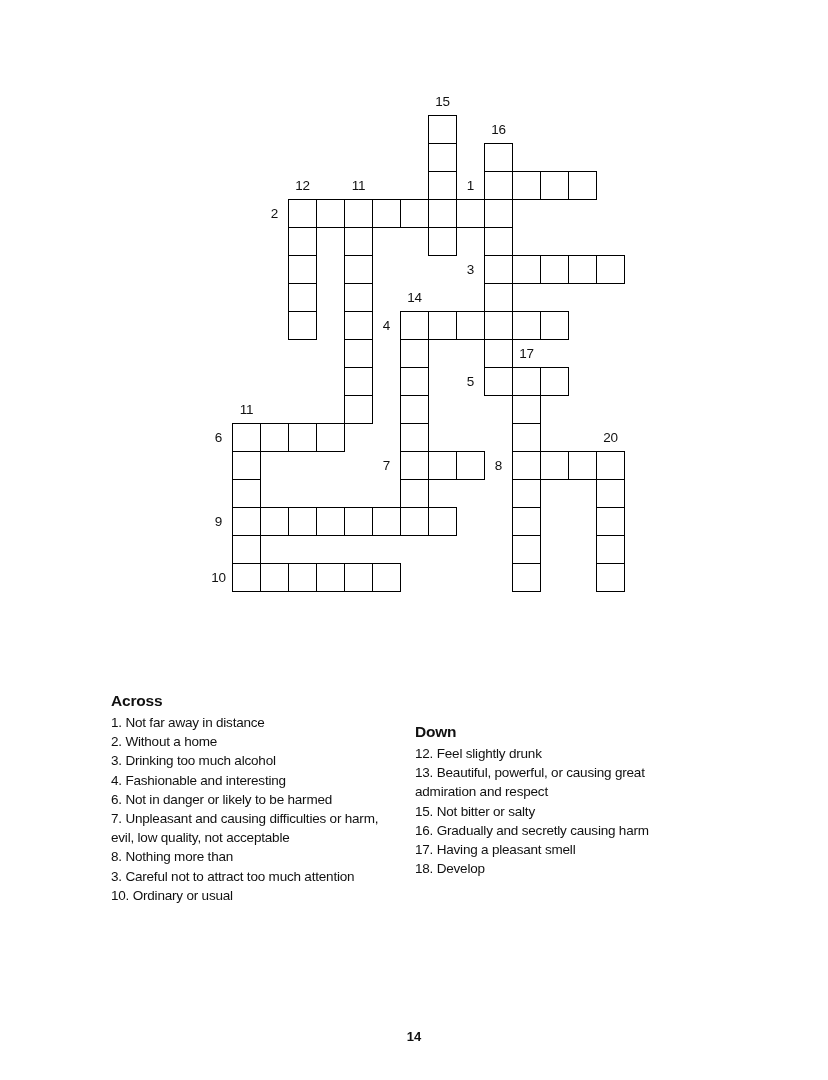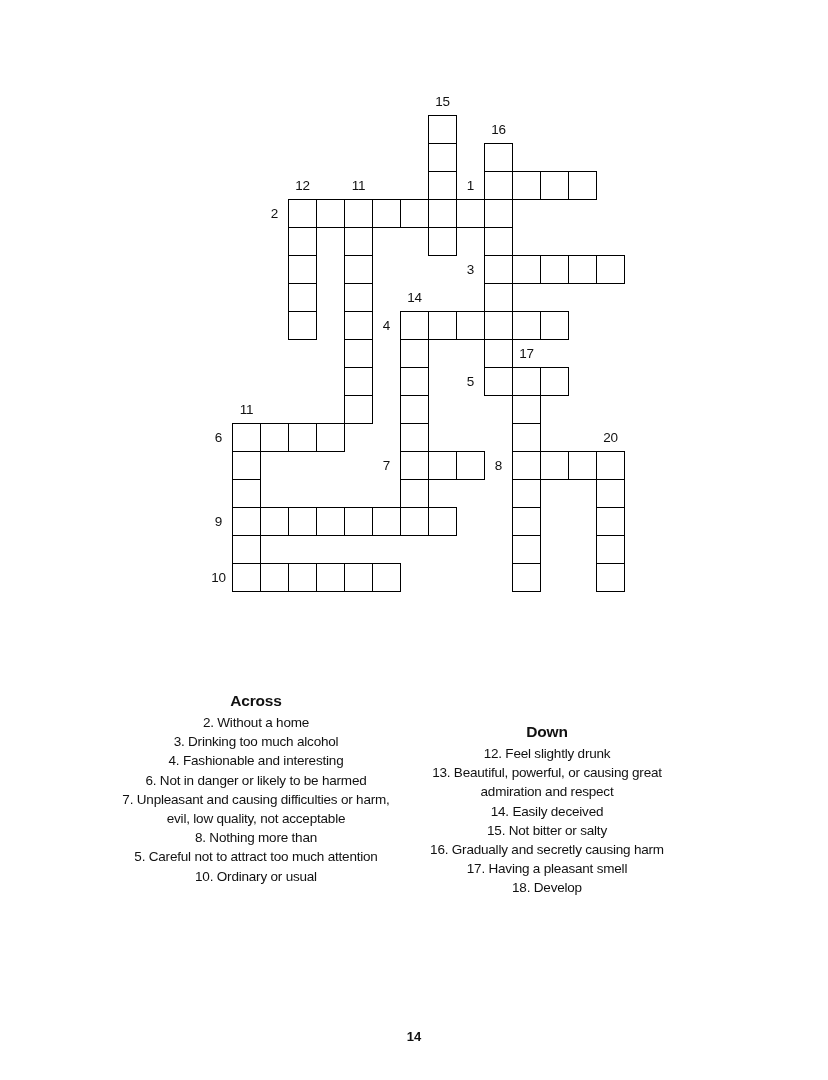--- a/index.html
+++ b/index.html
@@ -25,21 +25,21 @@
   }
   .num {
     position: absolute;
     width: 29px; height: 29px;
     line-height: 29px;
     text-align: center;
     font-size: 13.5px;
     letter-spacing: -0.2px;
     color: #111111;
   }
-  .clues-col { position: absolute; top: 691px; text-align: center; }
+  .clues-col { position: absolute; top: 691px; }
   .clues-col.across { left: 111px; width: 290px; }
   .clues-col.down  { left: 415px; width: 264px; margin-top: 31px; }
   .clues-heading {
     margin: 0 0 2px 0;
     font-size: 15.5px;
     line-height: 20px;
     font-weight: 600;
     letter-spacing: -0.2px;
   }
   .clue {
@@ -166,37 +166,37 @@
       <div class="num" style="left: 400px; top: 283px;">14</div>
       <div class="num" style="left: 428px; top: 87px;">15</div>
       <div class="num" style="left: 484px; top: 115px;">16</div>
       <div class="num" style="left: 512px; top: 339px;">17</div>
       <div class="num" style="left: 596px; top: 423px;">20</div>
     </div>
 
   <div class="clues-col across">
     <h2 class="clues-heading">Across</h2>
     <div id="across-list">
+        <div class="clue">1. Not far away in distance</div>
         <div class="clue">2. Without a home</div>
         <div class="clue">3. Drinking too much alcohol</div>
         <div class="clue">4. Fashionable and interesting</div>
         <div class="clue">6. Not in danger or likely to be harmed</div>
         <div class="clue">7. Unpleasant and causing difficulties or harm, evil, low quality, not acceptable</div>
         <div class="clue">8. Nothing more than</div>
-        <div class="clue">5. Careful not to attract too much attention</div>
+        <div class="clue">3. Careful not to attract too much attention</div>
         <div class="clue">10. Ordinary or usual</div>
       </div>
   </div>
 
   <div class="clues-col down">
     <h2 class="clues-heading">Down</h2>
     <div id="down-list">
         <div class="clue">12. Feel slightly drunk</div>
         <div class="clue">13. Beautiful, powerful, or causing great admiration and respect</div>
-        <div class="clue">14. Easily deceived</div>
         <div class="clue">15. Not bitter or salty</div>
         <div class="clue">16. Gradually and secretly causing harm</div>
         <div class="clue">17. Having a pleasant smell</div>
         <div class="clue">18. Develop</div>
       </div>
   </div>
 
   <div class="page-num">14</div>
 
 </div>

